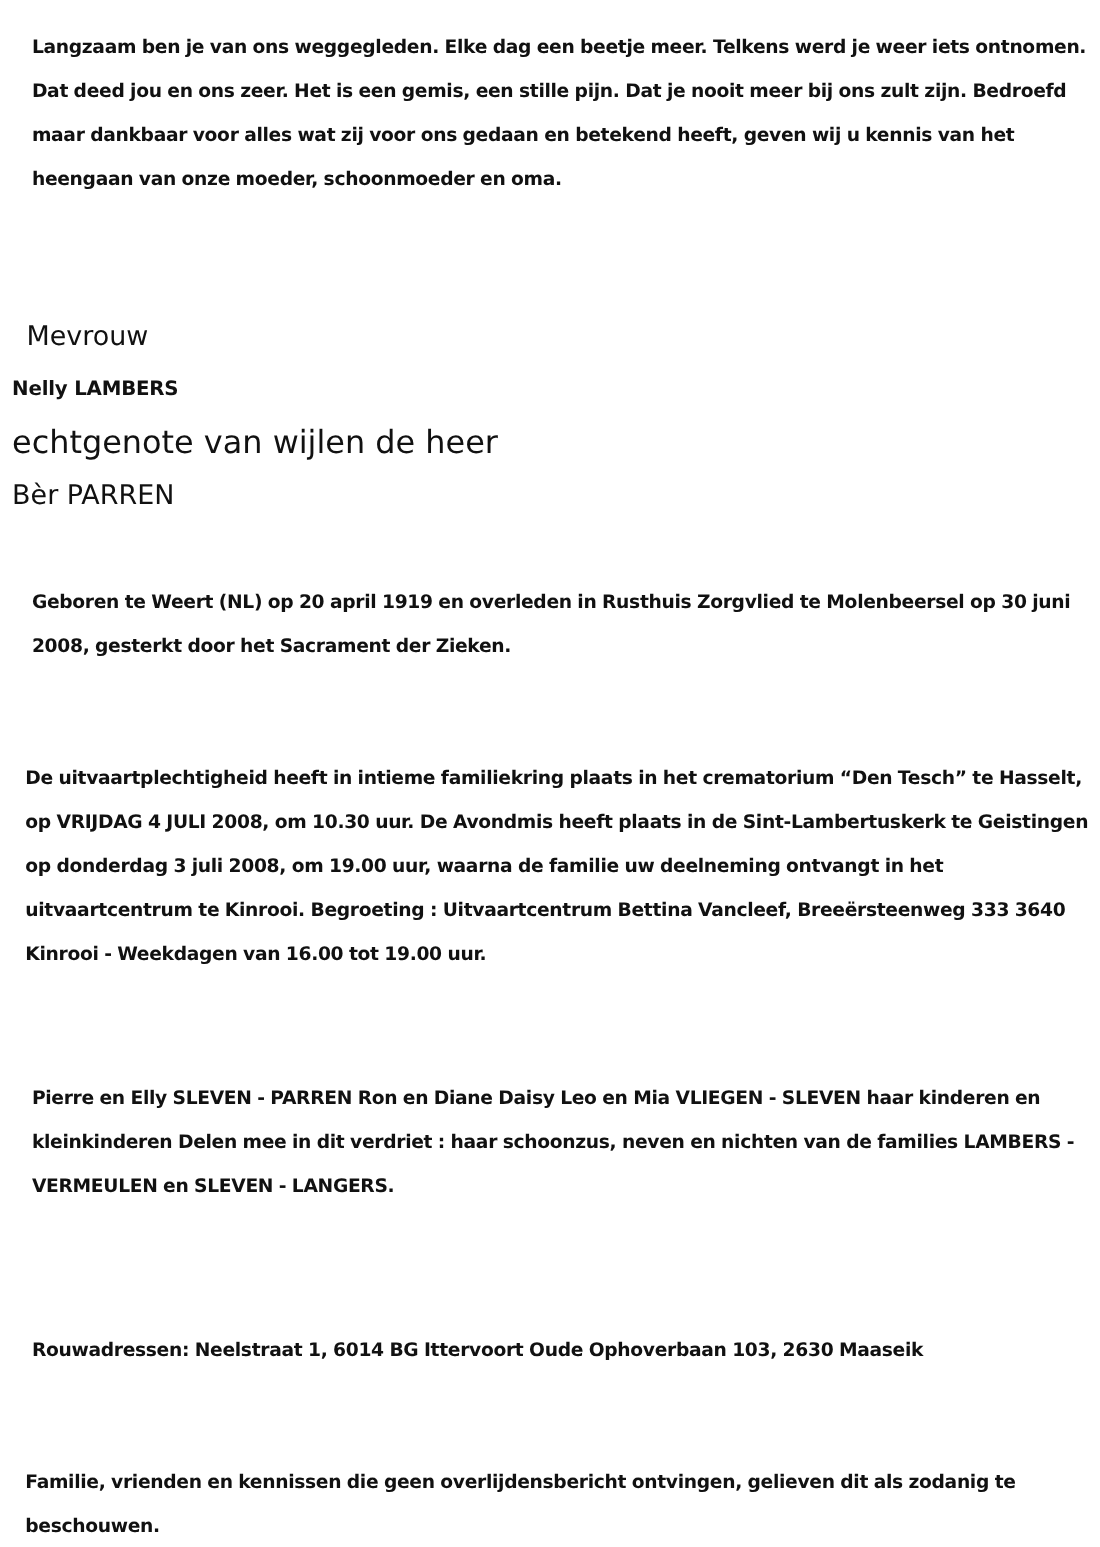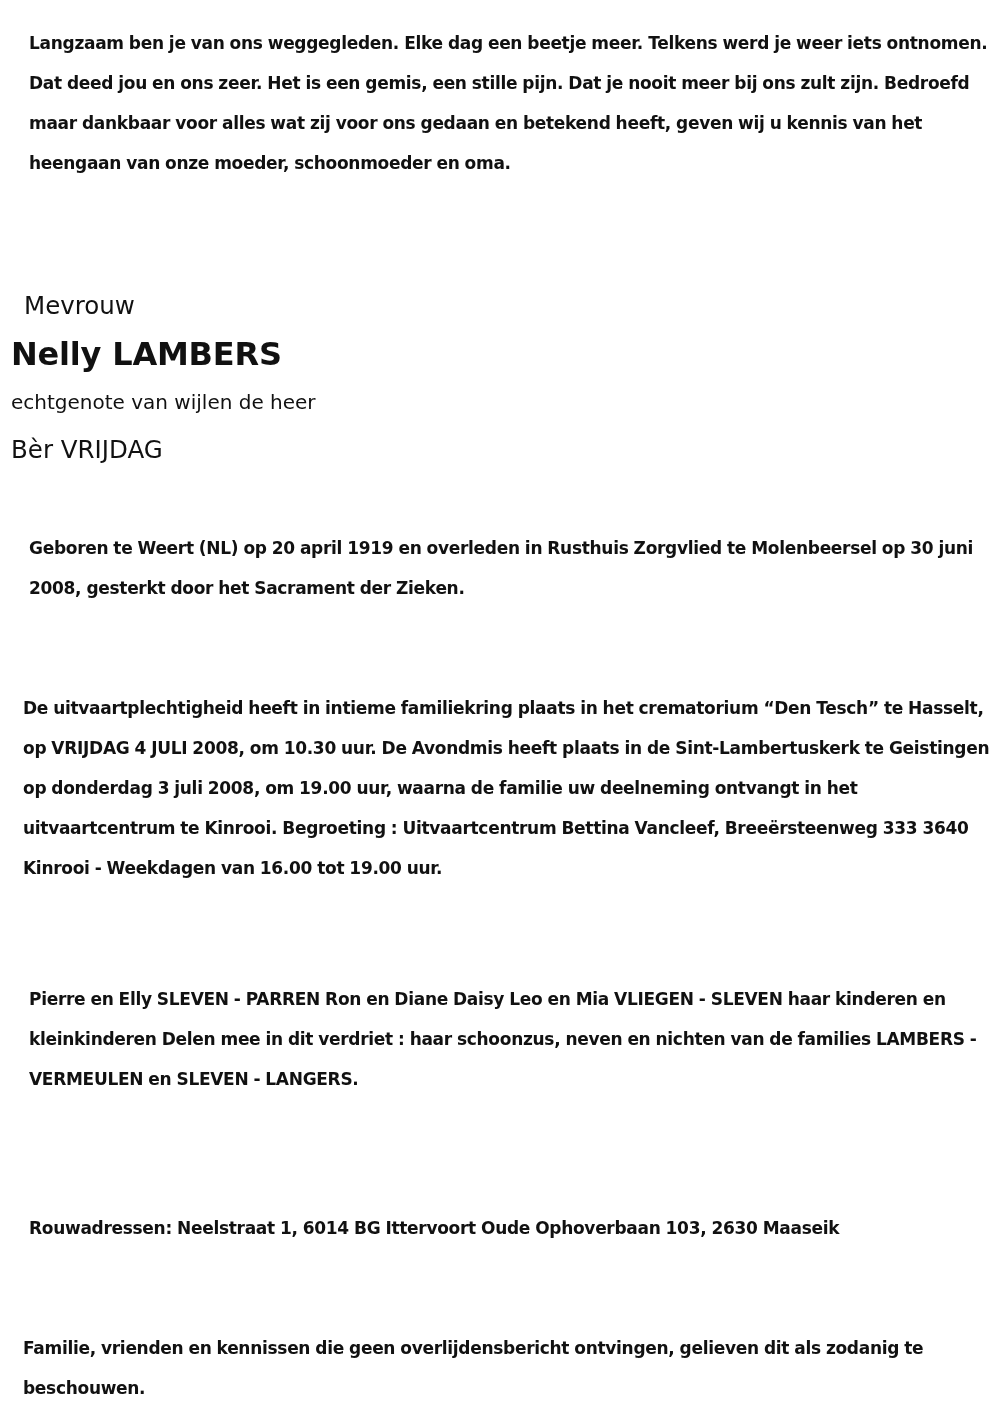--- a/index.html
+++ b/index.html
@@ -22,38 +22,38 @@
     .para {
       font-size: 17px;
       line-height: 40px;
       margin: 18px;
       letter-spacing: -0.3px;
       word-spacing: -0.5px;
       font-weight: bold;
     }
     .p1 { position: absolute; top: 5px; left: 11px; width: 975px; }
     .mevrouw { position: absolute; top: 286px; left: 11px; font-size: 24.5px; line-height: 40px; margin-left: 13px; }
-    .name { position: absolute; top: 334px; left: 11px; font-size: 32px; line-height: 40px; font-weight: bold; letter-spacing: -0.2px; }
-    .relation { position: absolute; top: 382px; left: 11px; font-size: 20px; line-height: 40px; }
+    .name { position: absolute; top: 334px; left: 11px; font-size: 18px; line-height: 40px; font-weight: bold; letter-spacing: -0.2px; }
+    .relation { position: absolute; top: 382px; left: 11px; font-size: 29px; line-height: 40px; }
     .husband { position: absolute; top: 430px; left: 11px; font-size: 24.5px; line-height: 40px; }
     .p2 { position: absolute; top: 510px; left: 11px; width: 985px; }
     .p3 { position: absolute; top: 670px; left: 5px; width: 985px; }
     .p4 { position: absolute; top: 961px; left: 11px; width: 985px; }
     .p5 { position: absolute; top: 1190px; left: 11px; width: 985px; }
     .p6 { position: absolute; top: 1310px; left: 5px; width: 985px; }
   </style>
 </head>
 <body>
 
 <div class="doc">
   <p class="para p1">Langzaam ben je van ons weggegleden. Elke dag een beetje meer. Telkens werd je weer iets ontnomen. Dat deed jou en ons zeer. Het is een gemis, een stille pijn. Dat je nooit meer bij ons zult zijn. Bedroefd maar dankbaar voor alles wat zij voor ons gedaan en betekend heeft, geven wij u kennis van het heengaan van onze moeder, schoonmoeder en oma.</p>
 
   <div class="mevrouw">Mevrouw</div>
   <div class="name">Nelly LAMBERS</div>
   <div class="relation">echtgenote van wijlen de heer</div>
-  <div class="husband">Bèr VRIJDAG</div>
+  <div class="husband">Bèr PARREN</div>
 
   <p class="para p2">Geboren te Weert (NL) op 20 april 1919 en overleden in Rusthuis Zorgvlied te Molenbeersel op 30 juni 2008, gesterkt door het Sacrament der Zieken.</p>
   <p class="para p3">De uitvaartplechtigheid heeft in intieme familiekring plaats in het crematorium “Den Tesch” te Hasselt, op VRIJDAG 4 JULI 2008, om 10.30 uur. De Avondmis heeft plaats in de Sint-Lambertuskerk te Geistingen op donderdag 3 juli 2008, om 19.00 uur, waarna de familie uw deelneming ontvangt in het uitvaartcentrum te Kinrooi. Begroeting : Uitvaartcentrum Bettina Vancleef, Breeërsteenweg 333 3640 Kinrooi - Weekdagen van 16.00 tot 19.00 uur.</p>
   <p class="para p4">Pierre en Elly SLEVEN - PARREN Ron en Diane Daisy Leo en Mia VLIEGEN - SLEVEN haar kinderen en kleinkinderen Delen mee in dit verdriet : haar schoonzus, neven en nichten van de families LAMBERS - VERMEULEN en SLEVEN - LANGERS.</p>
   <p class="para p5">Rouwadressen: Neelstraat 1, 6014 BG Ittervoort Oude Ophoverbaan 103, 2630 Maaseik</p>
   <p class="para p6">Familie, vrienden en kennissen die geen overlijdensbericht ontvingen, gelieven dit als zodanig te beschouwen.</p>
 </div>
 
 </body></html>

